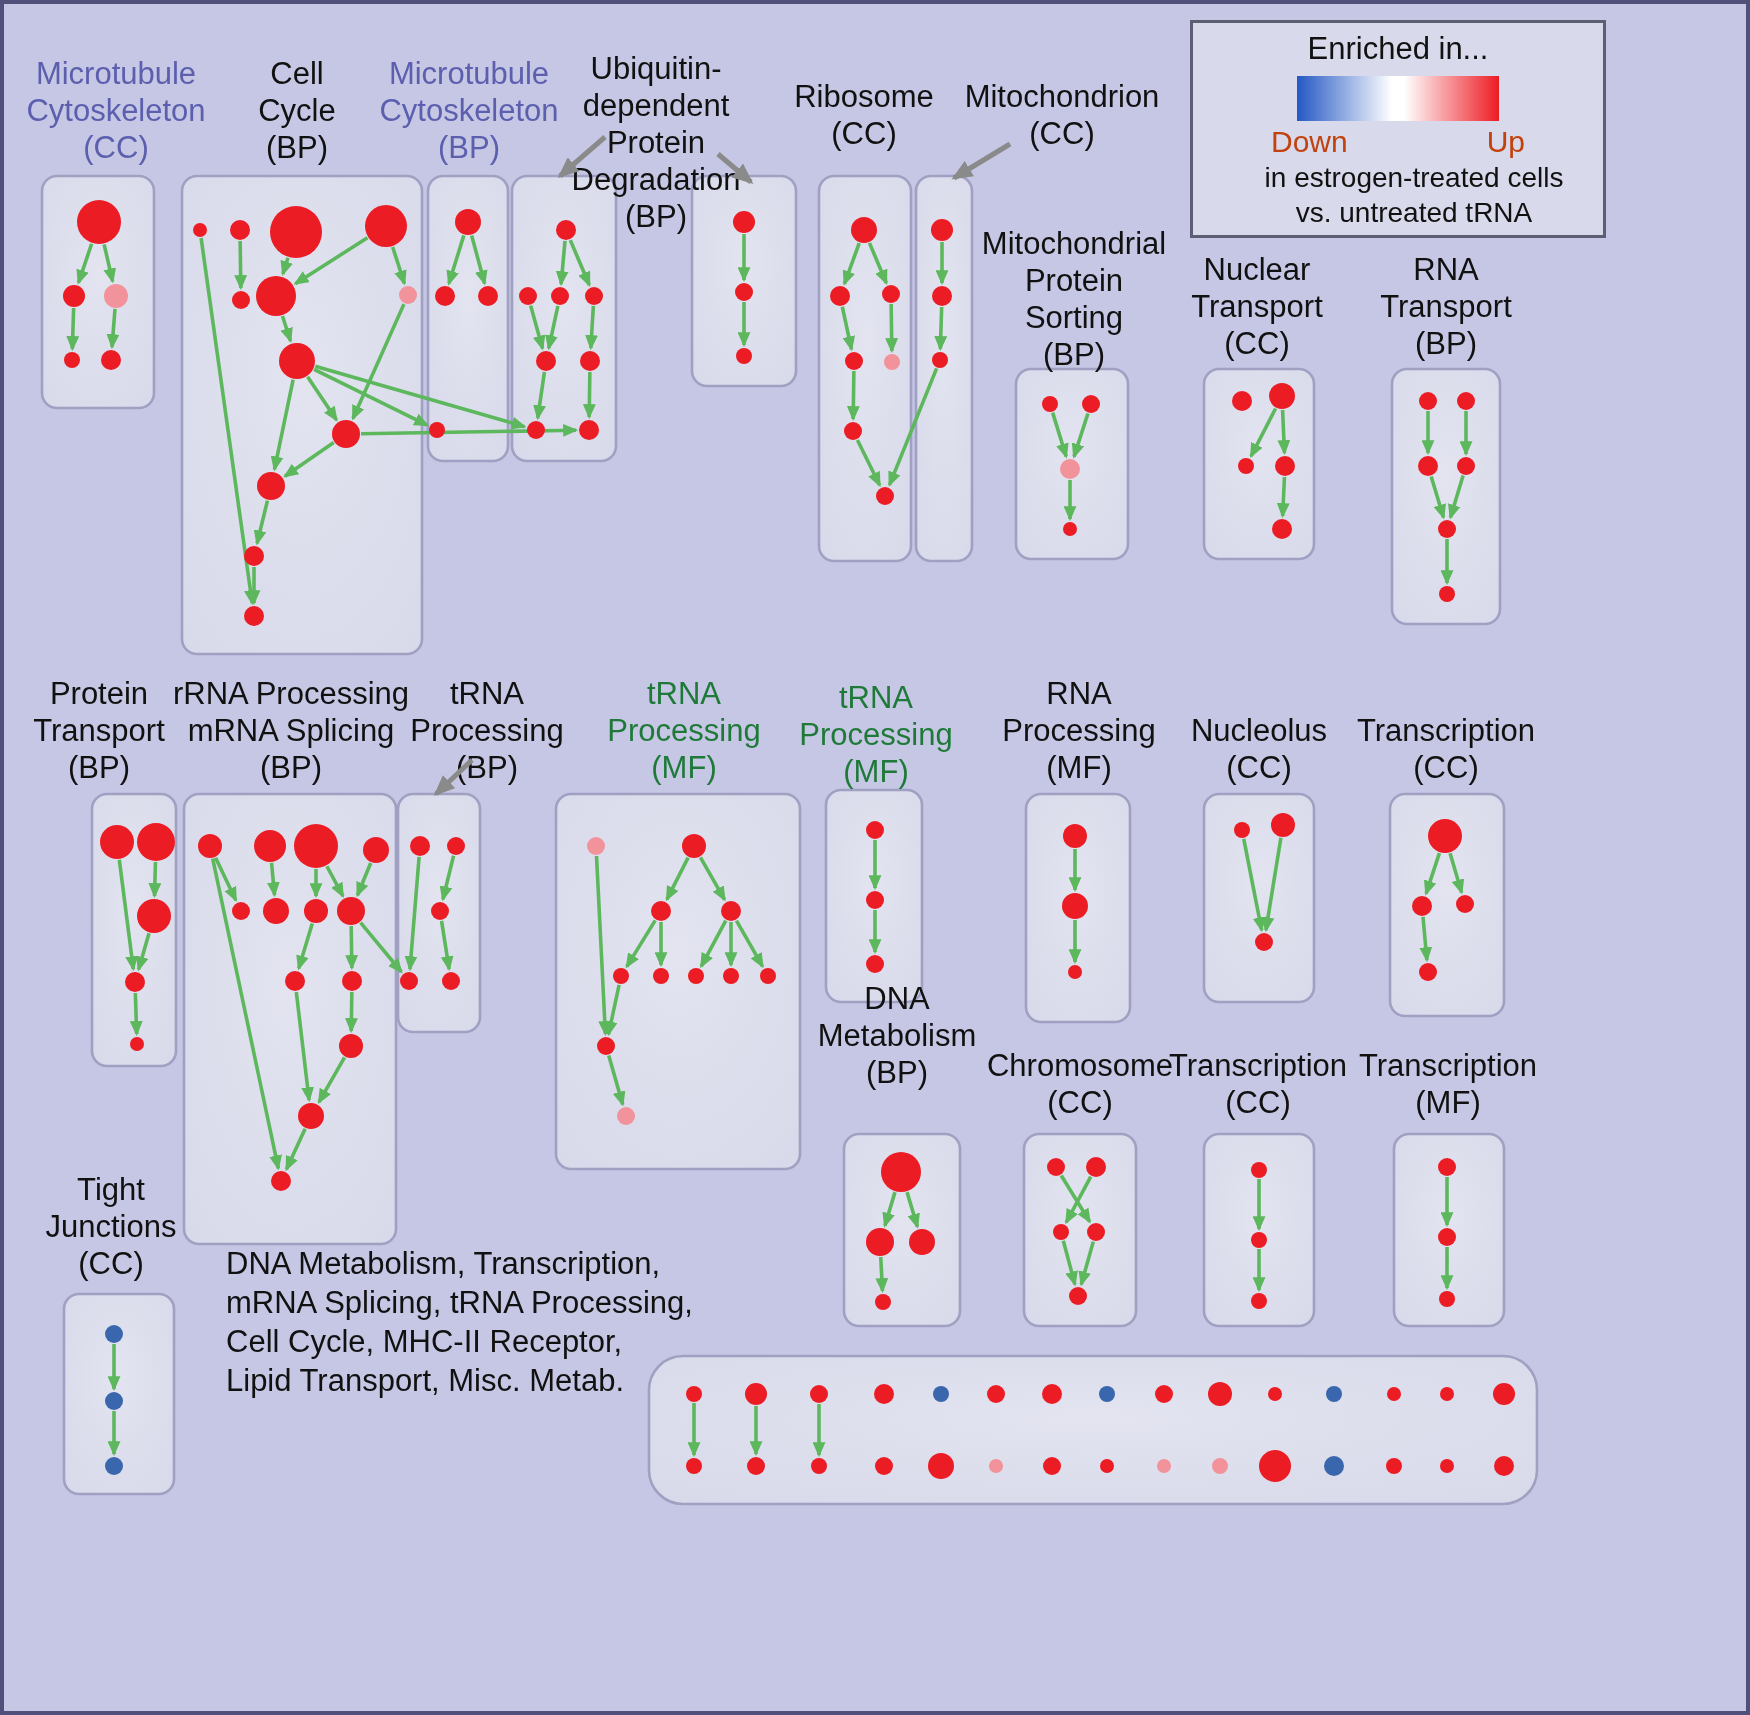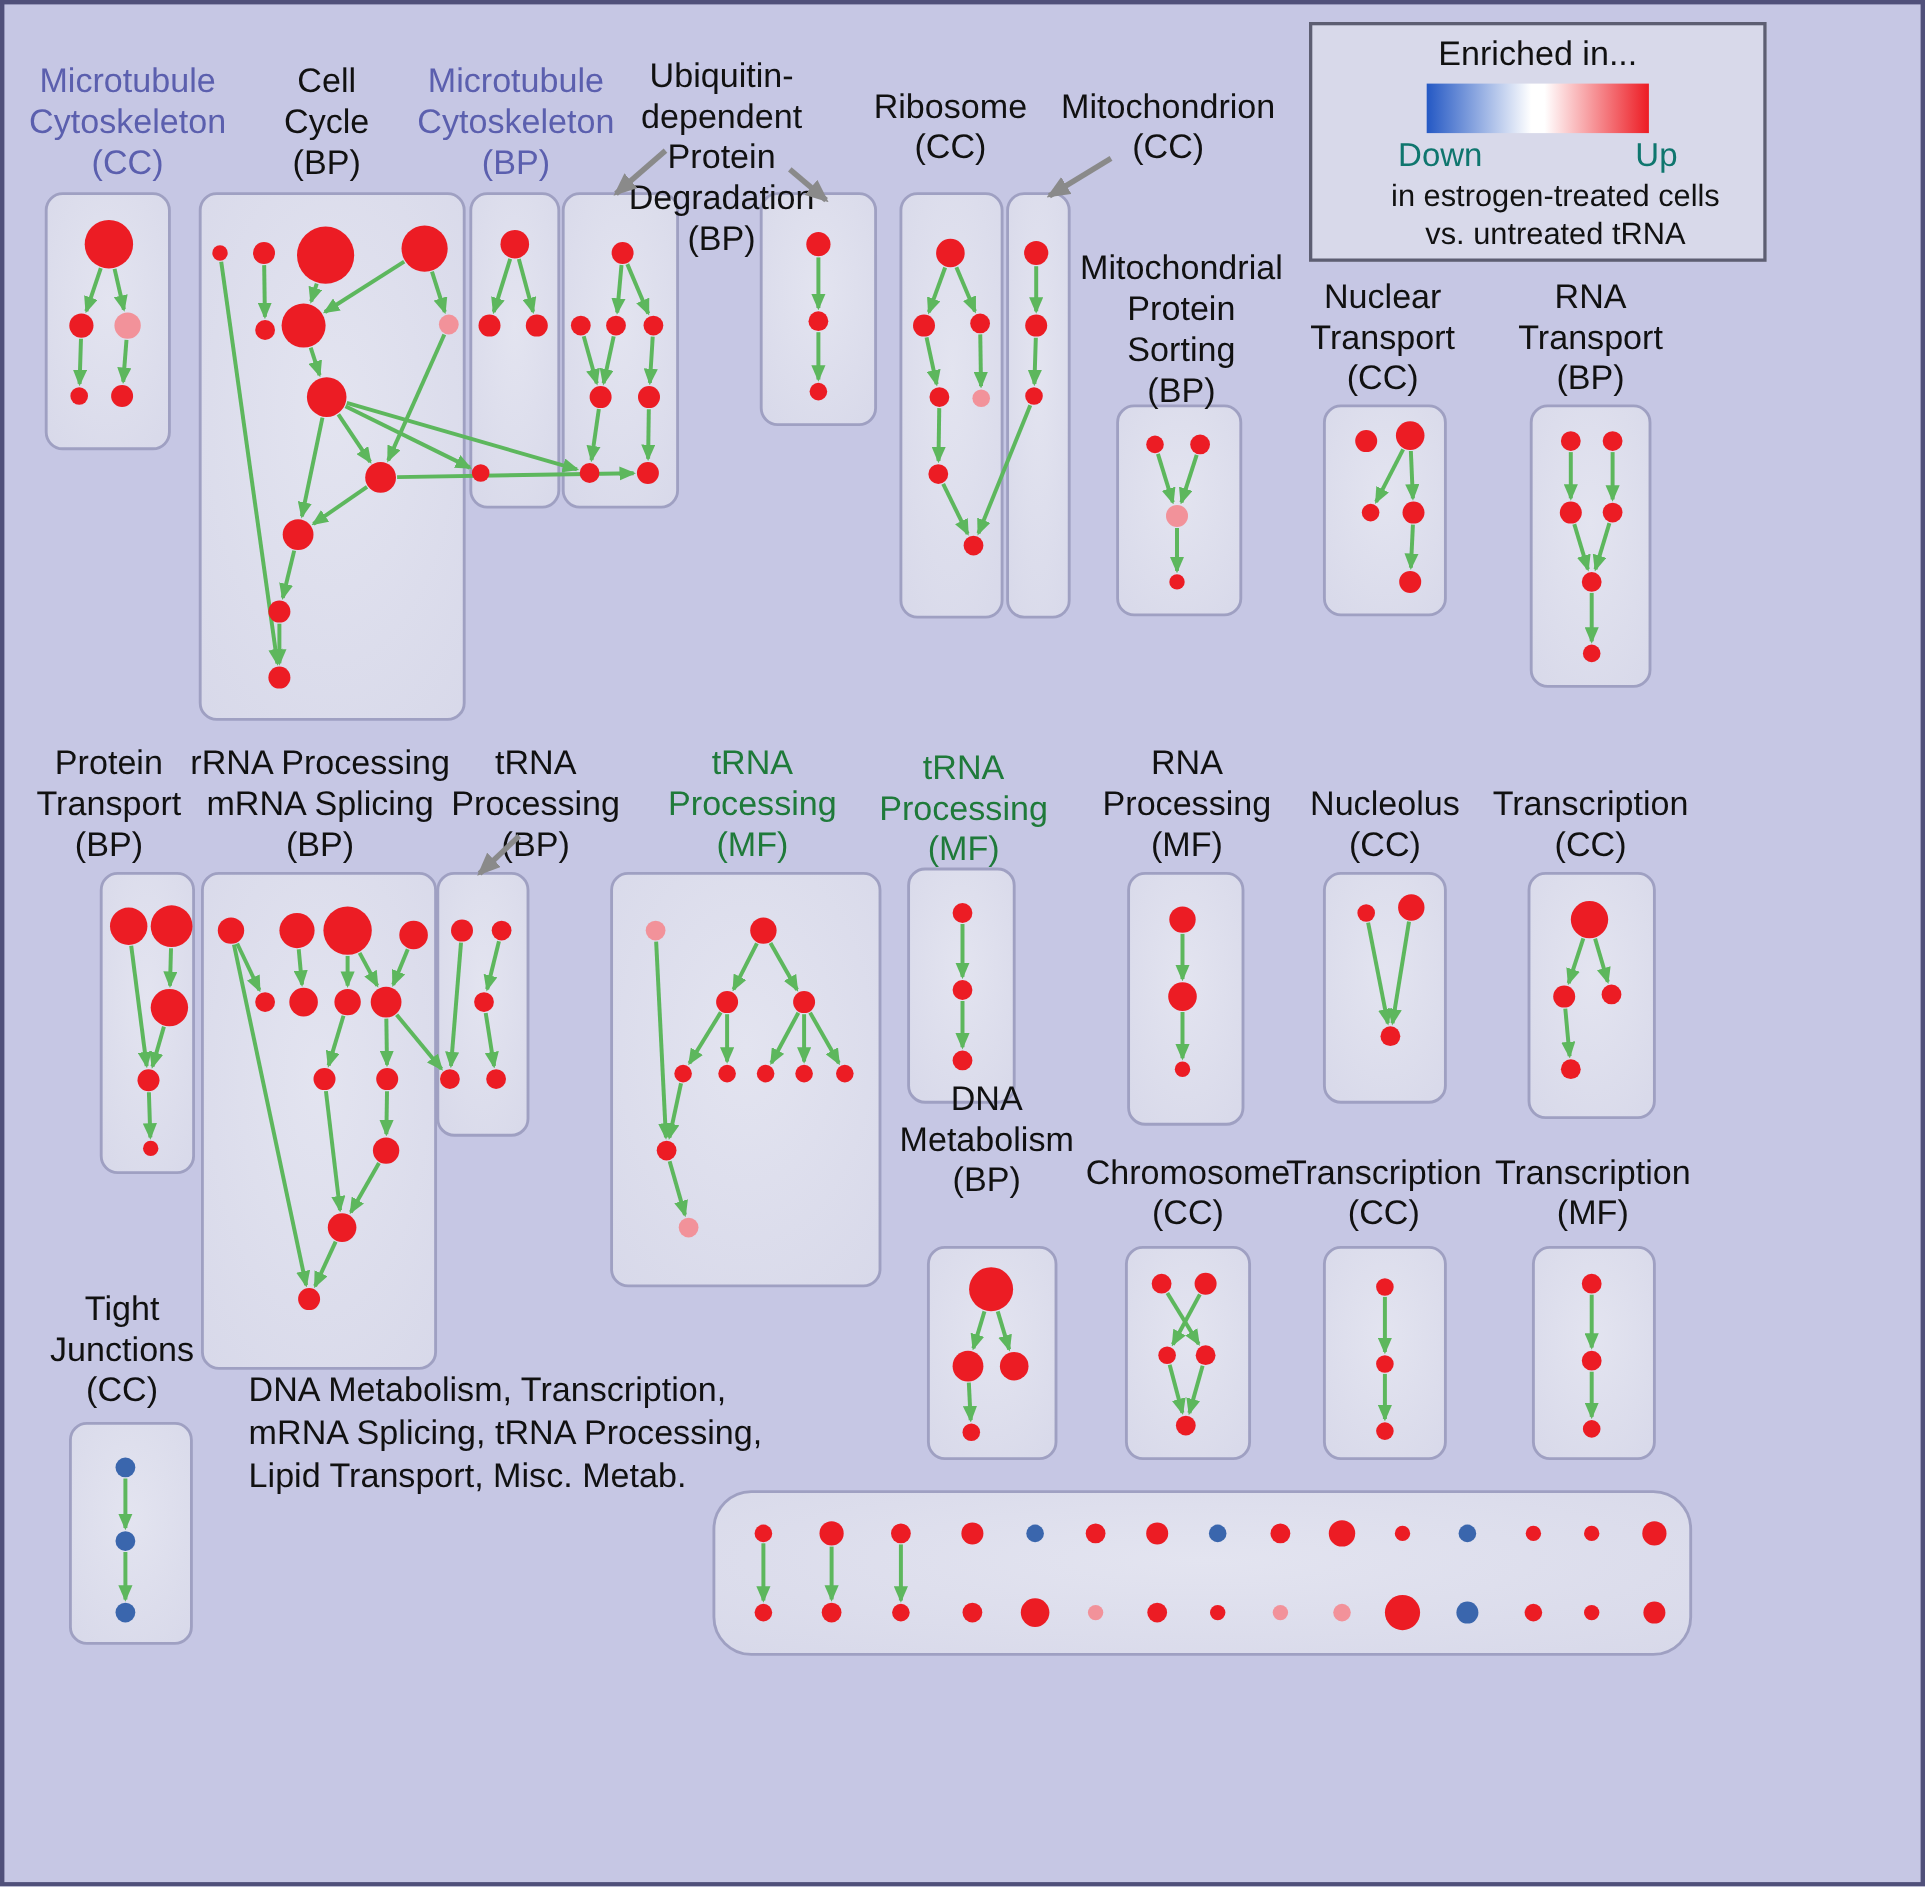--- a/index.html
+++ b/index.html
@@ -4,21 +4,21 @@
 <title>GO Enrichment Network Figure</title>
 <style>
   html,body{margin:0;padding:0;}
   body{background:#ffffff;font-family:"Liberation Sans",sans-serif;}
   .stage{position:relative;width:1750px;height:1715px;box-sizing:border-box;border:4px solid #6d28d9;overflow:hidden;}
   svg#diagram{position:absolute;left:0;top:0;}
   svg text{font-family:"Liberation Sans",sans-serif;}
   .legend{position:absolute;left:1186px;top:16px;width:416px;height:218px;box-sizing:border-box;border:3px solid #5d5e72;text-align:center;padding-top:8px;}
   .legend-title{font-size:31px;color:#111;}
   .legend-bar{height:45px;width:202px;margin:9px auto 4px auto;}
-  .legend-downup{display:flex;justify-content:space-between;width:254px;margin:0 auto;font-size:30px;color:#0f766e;}
+  .legend-downup{display:flex;justify-content:space-between;width:254px;margin:0 auto;font-size:30px;color:#c2410c;}
   .legend-sub{font-size:28px;color:#111;margin-top:3px;padding-left:32px;}
   .misc-text{position:absolute;font-size:31px;line-height:39px;color:#111;}
 </style>
 </head>
 <body>
 
 <div class="stage" id="stage" style="background: rgb(198, 199, 228); border-color: rgb(80, 80, 122);">
 
   <svg id="diagram" width="1750" height="1715" viewBox="0 0 1750 1715">
       <defs>
@@ -359,16 +359,17 @@
       <span>Down</span>
       <span>Up</span>
     </div>
     <div class="legend-sub">in estrogen-treated cells</div>
     <div class="legend-sub">vs. untreated tRNA</div>
   </div>
 
   <div class="misc-text" style="left: 222px; top: 1240px;">
       <div>DNA Metabolism, Transcription,</div>
       <div>mRNA Splicing, tRNA Processing,</div>
+      <div>Cell Cycle, MHC-II Receptor,</div>
       <div>Lipid Transport, Misc. Metab.</div>
     </div>
 
 </div>
 
 </body></html>

